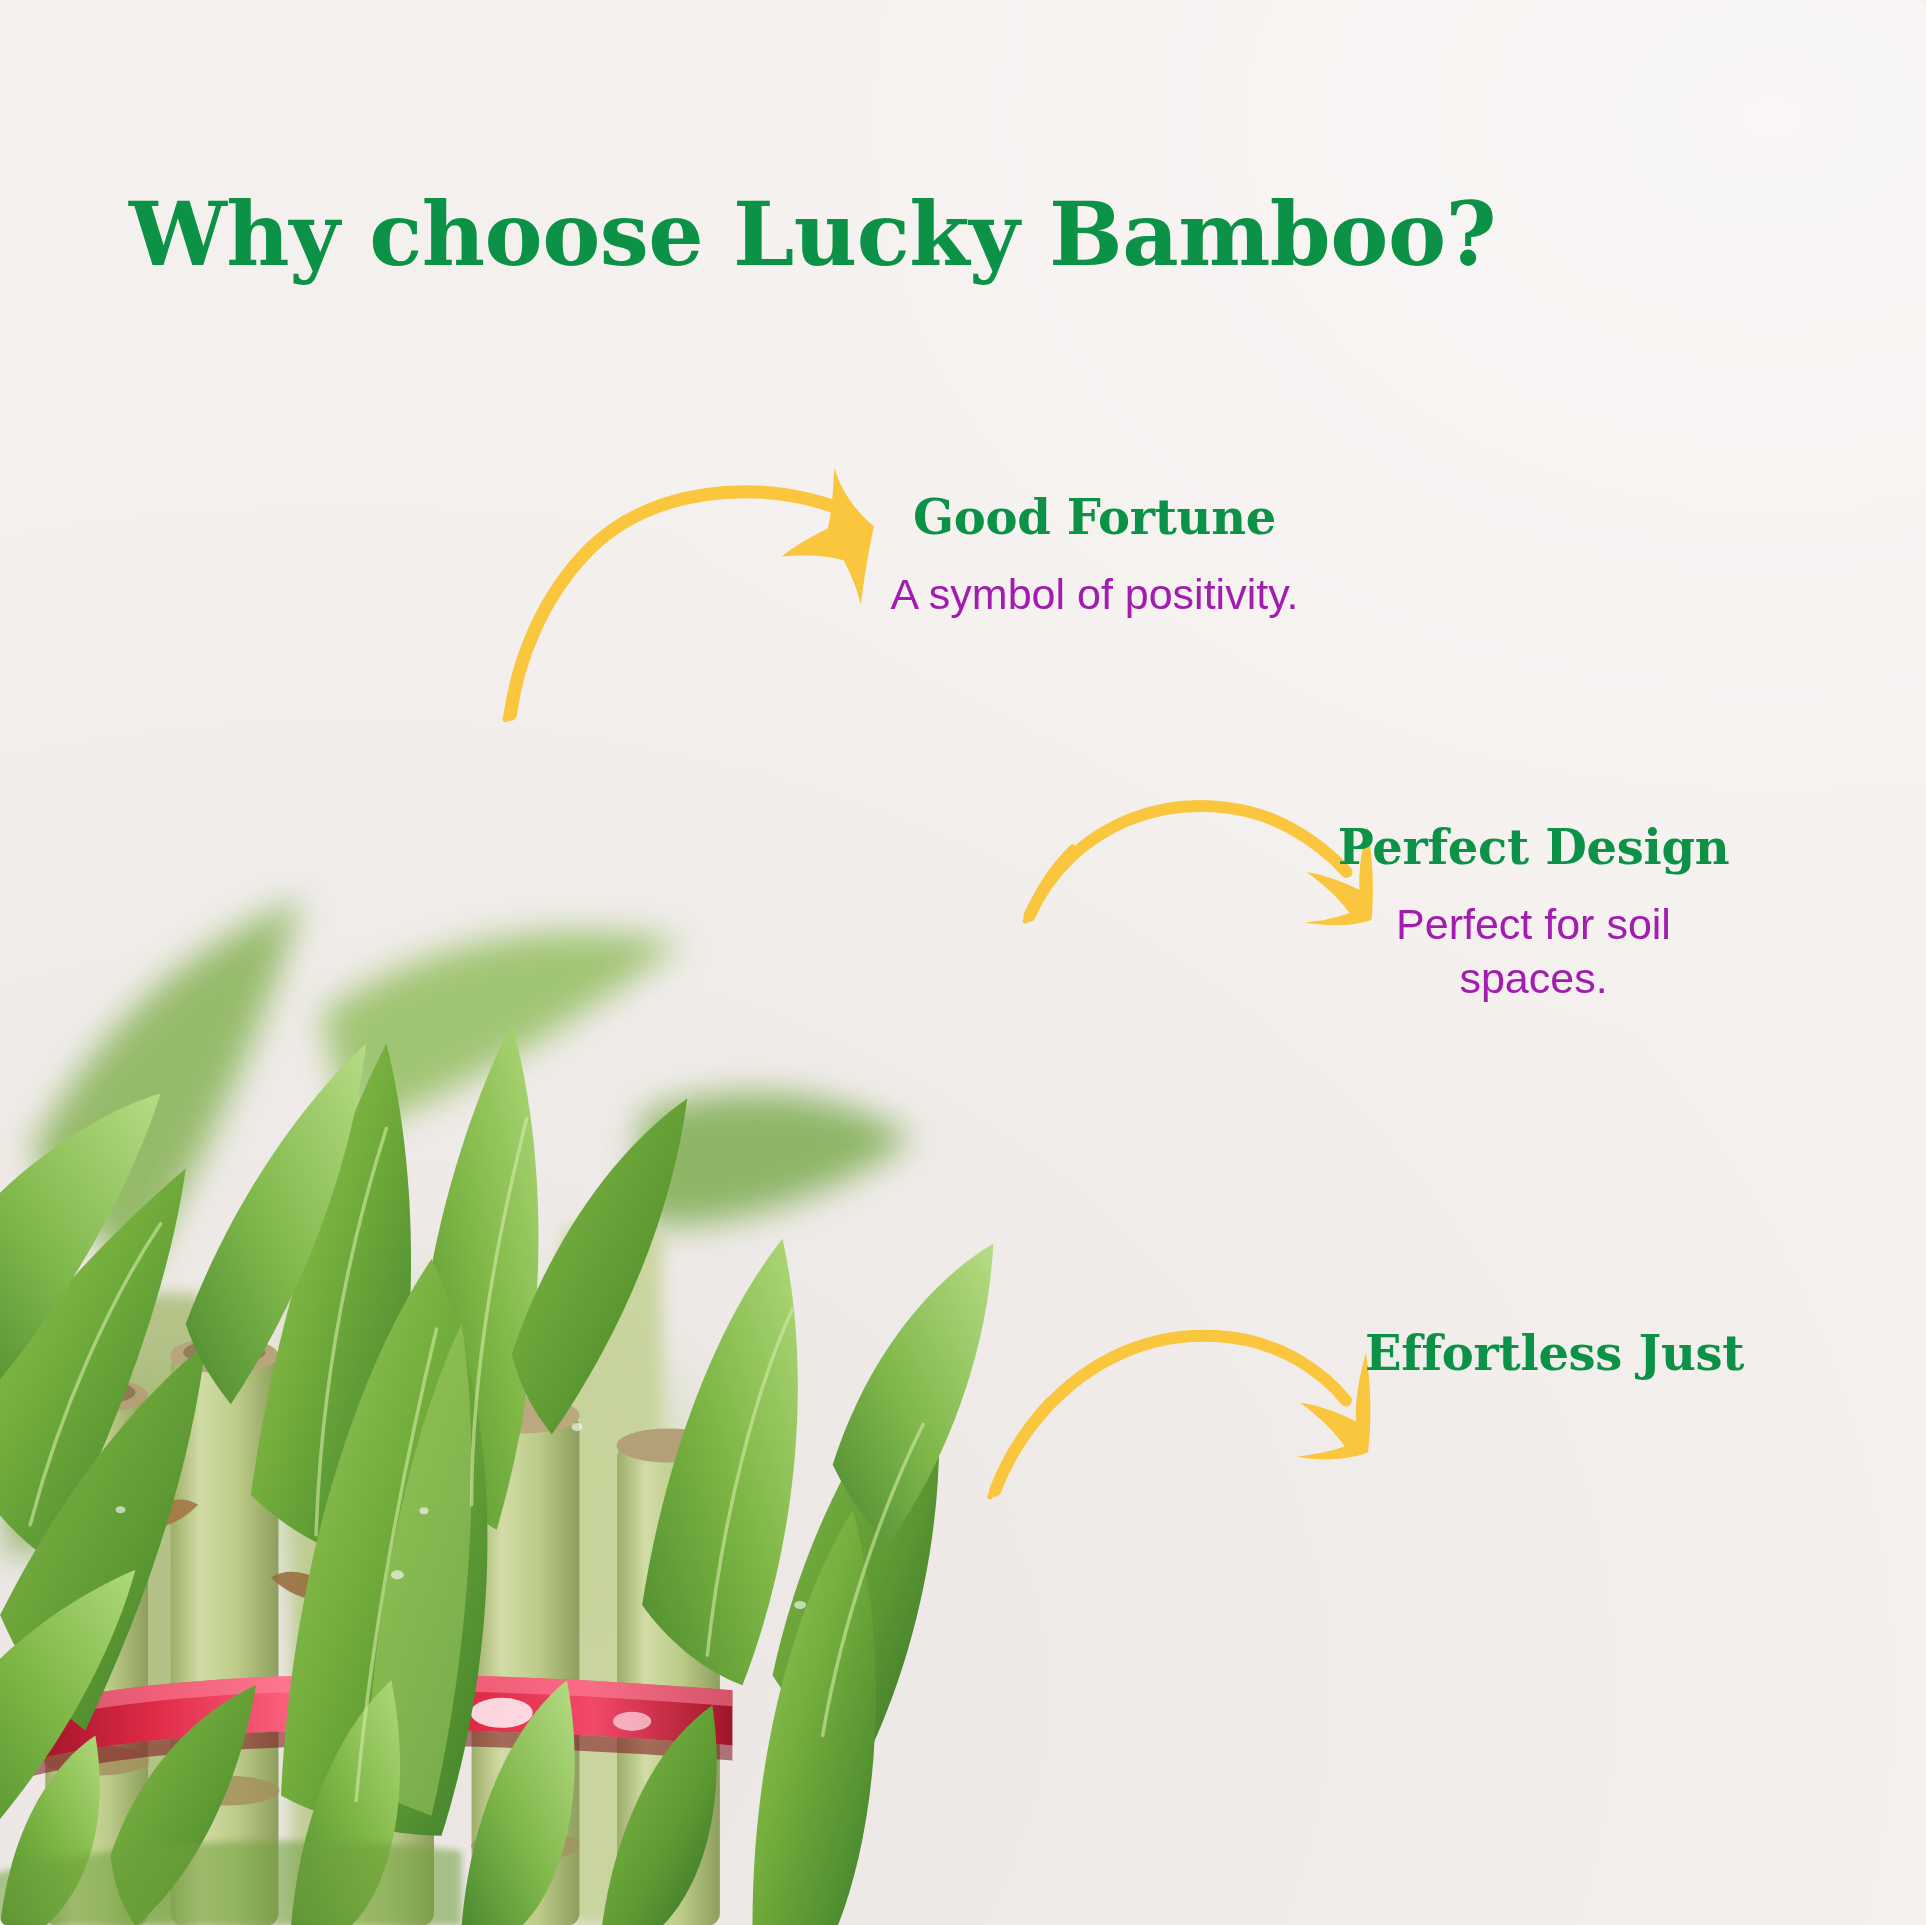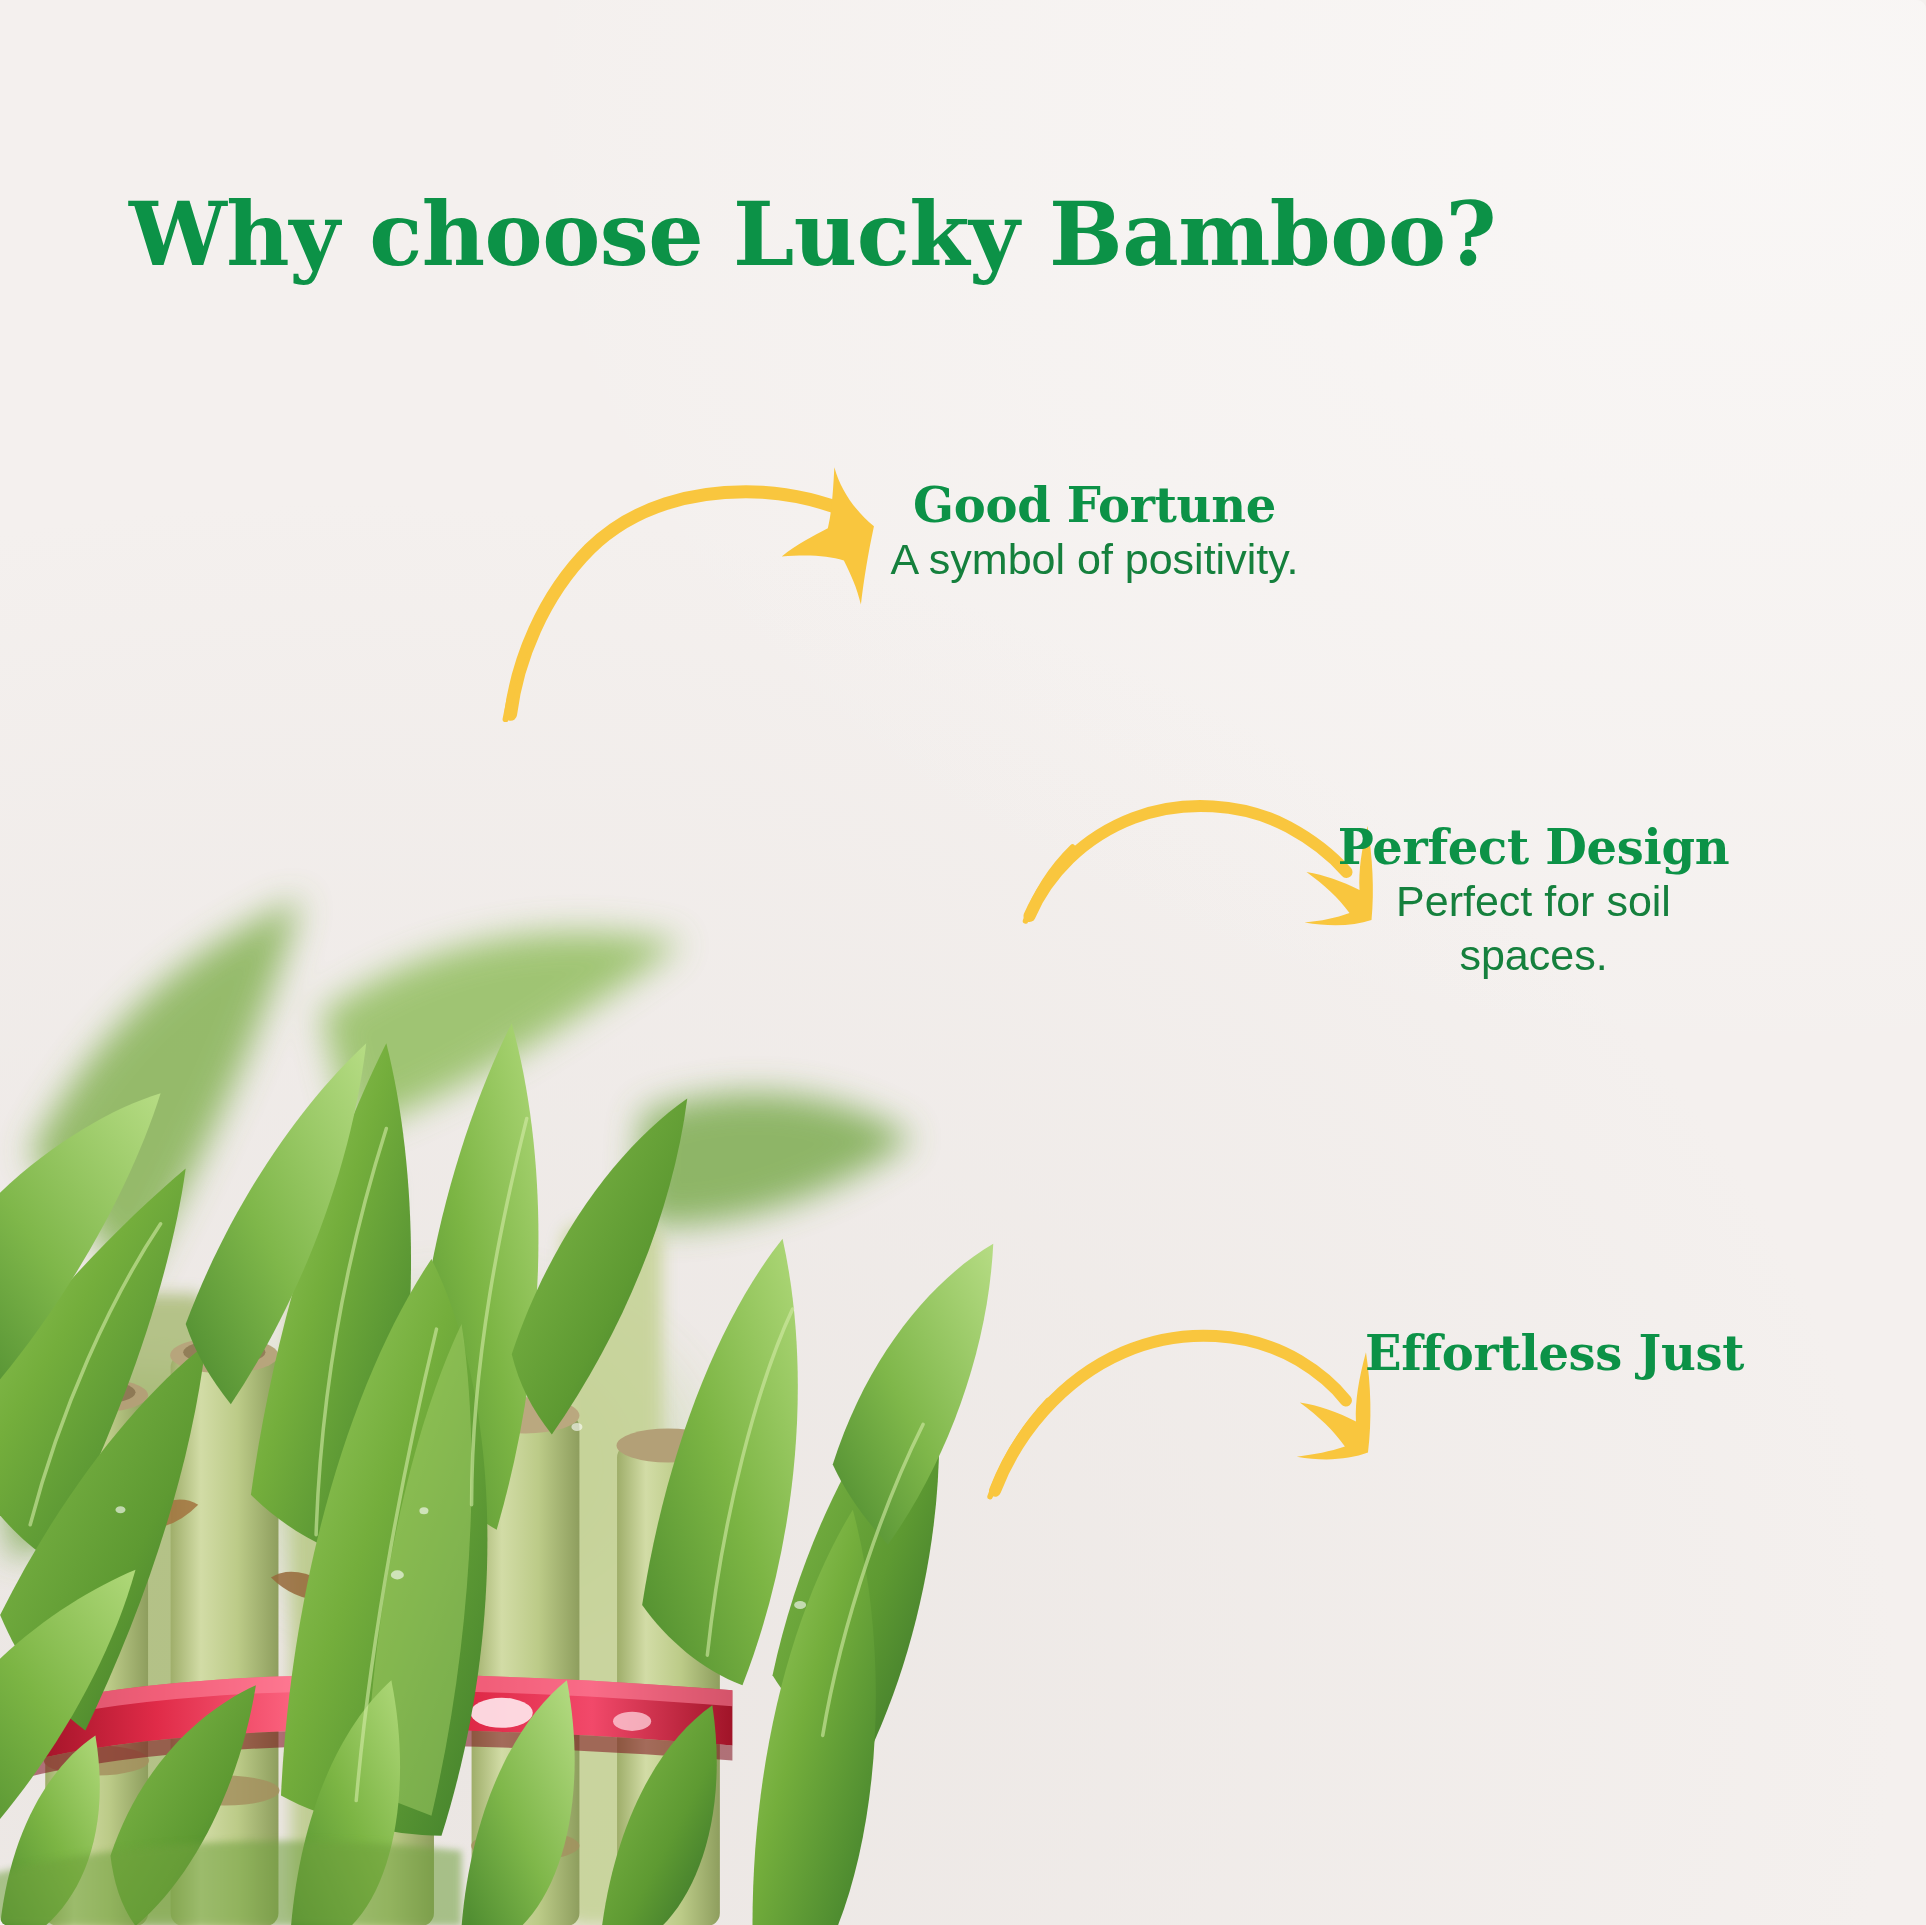--- a/index.html
+++ b/index.html
@@ -41,29 +41,29 @@
   .callout h2{
     margin:0;
     font-family:"DejaVu Serif","Liberation Serif",serif;
     font-weight:700;
     color:#0C9247;
     font-size:48px;
     line-height:1.08;
     letter-spacing:-0.3px;
   }
   .callout p{
-    margin:0 0 0 0;
+    margin:23px 0 0 0;
     font-family:"Liberation Sans",sans-serif;
     font-weight:400;
-    color:#15803d;
+    color:#a21caf;
     font-size:43px;
     line-height:1.26;
   }
 
-  #callout-1{ left:874px; top:480px;  width:441px; }
+  #callout-1{ left:874px; top:492px;  width:441px; }
   #callout-2{ left:1333px; top:822px; width:401px; }
   #callout-3{ left:1344px; top:1328px; width:421px; }
 
   
   .arrow{position:absolute;pointer-events:none;}
   #arrow-1{left:482px;  top:461px;  width:416px; height:261px;}
   #arrow-2{left:1008px; top:782px; width:381px; height:145px;}
   #arrow-3{left:973px; top:1304px; width:406px; height:201px;}
 
   

